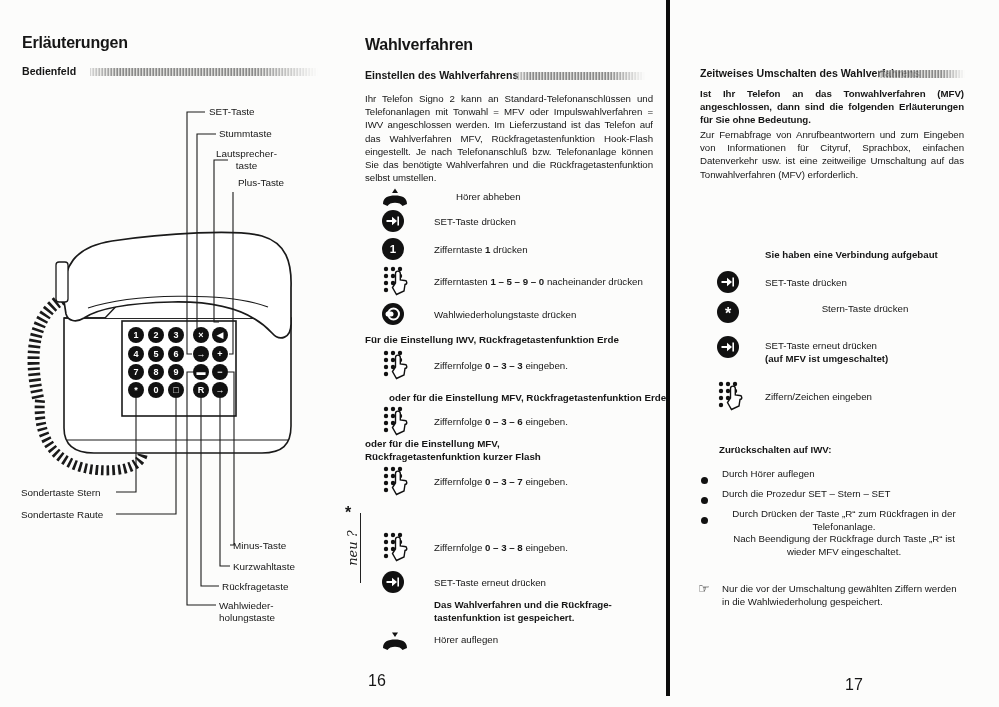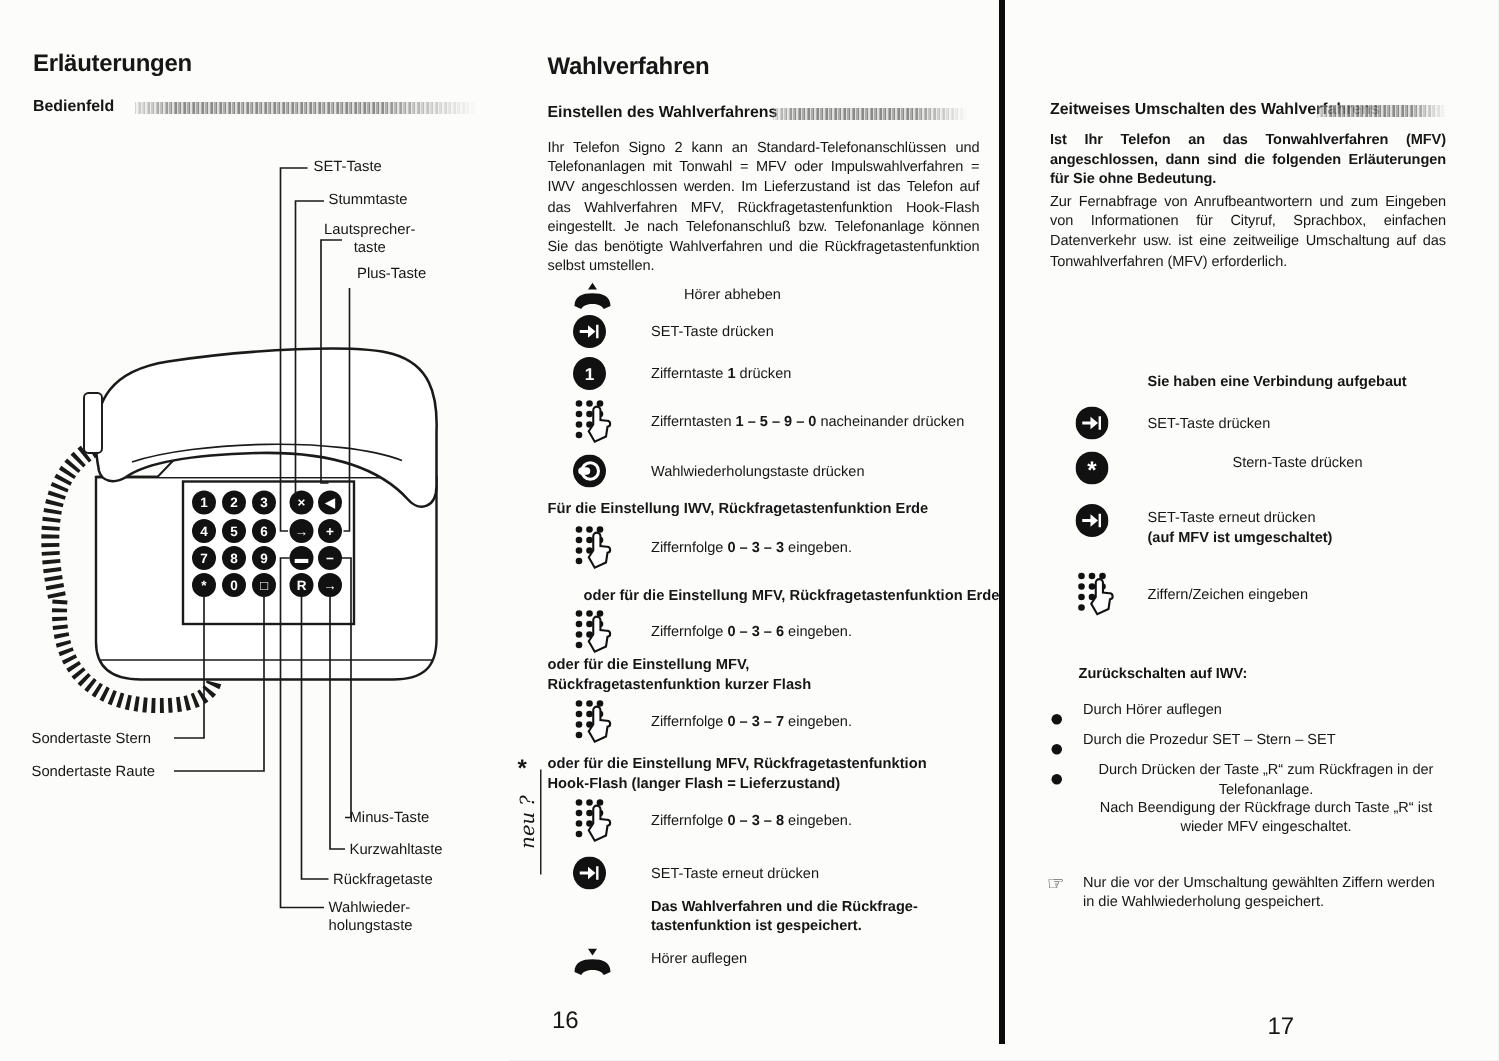--- a/index.html
+++ b/index.html
@@ -232,24 +232,20 @@
           <circle cx="11" cy="10" r="2.2"></circle>
           <circle cx="18" cy="10" r="2.2"></circle>
           <circle cx="4" cy="17" r="2.2"></circle>
           <circle cx="11" cy="17" r="2.2"></circle>
           <circle cx="4" cy="24" r="2.2"></circle>
         </g>
         <path d="M13.5,17 L13.5,7.5 A2.4,2.4 0 0 1 18.3,7.5 L18.3,14 L22.5,14.5 A2,2 0 0 1 23,18.5 L22,25 L14.5,28.5 L10.5,21.5 Z" fill="#fff" stroke="#111" stroke-width="1.4"></path>
       </svg></div>
   <div class="abs step-text z1" style="left:434px;top:476px;width:216px;"><span>Ziffernfolge </span><span class="bold">0 – 3 – 7</span><span> eingeben.</span></div>
 
-  <div class="abs secthead z1" style="left:365px;top:504px;width:288px;">
-      <span class="line">oder für die Einstellung MFV, Rückfragetastenfunktion</span>
-      <span class="line">Hook-Flash (langer Flash = Lieferzustand)</span>
-    </div>
   <div class="abs z1" style="left:382px;top:532px;"><svg width="26" height="32" viewBox="0 0 26 32">
         <g fill="#111">
           <circle cx="4" cy="3" r="2.2"></circle>
           <circle cx="11" cy="3" r="2.2"></circle>
           <circle cx="18" cy="3" r="2.2"></circle>
           <circle cx="4" cy="10" r="2.2"></circle>
           <circle cx="11" cy="10" r="2.2"></circle>
           <circle cx="18" cy="10" r="2.2"></circle>
           <circle cx="4" cy="17" r="2.2"></circle>
           <circle cx="11" cy="17" r="2.2"></circle>

